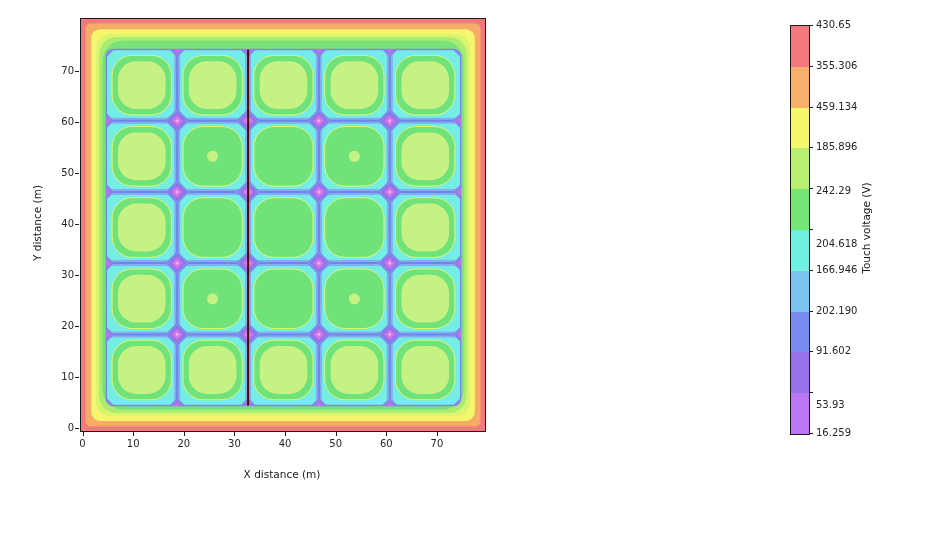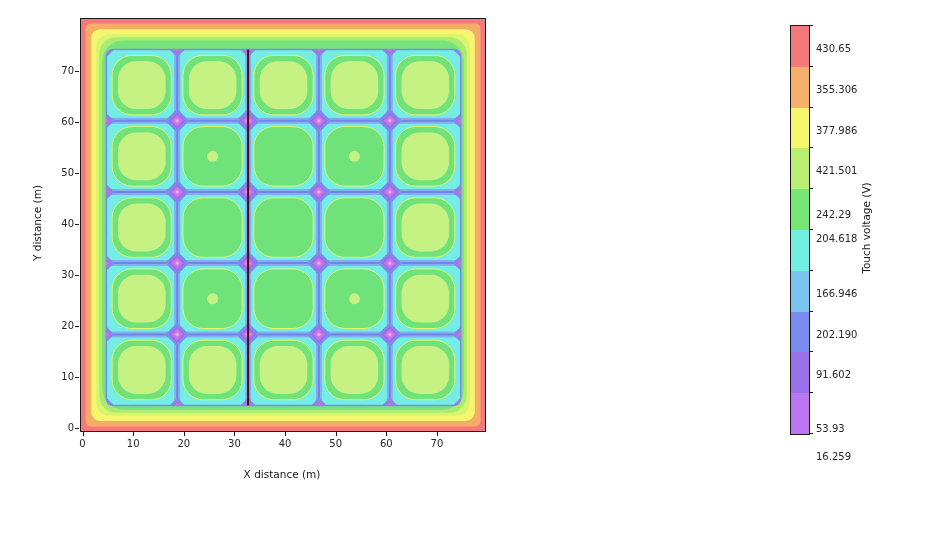--- a/index.html
+++ b/index.html
@@ -12,21 +12,21 @@
   .ytick{position:absolute;width:4px;height:1px;background:#1a1a1a;}
   .xticklab{position:absolute;width:30px;text-align:center;font-size:10px;line-height:13px;}
   .yticklab{position:absolute;width:26px;text-align:right;font-size:10px;line-height:14px;}
   .axis-label{position:absolute;font-size:10.5px;color:#1a1a1a;}
   .x-label{left:80px;top:468px;width:404px;text-align:center;}
   .y-label{left:-13px;top:217px;width:100px;text-align:center;transform:rotate(-90deg);}
   .cbar{position:absolute;left:790px;top:25px;width:18px;height:408px;
         border:1px solid #1a1a1a;display:flex;flex-direction:column;}
   .cbar-band{flex:1;}
   .cbar-tick{position:absolute;width:4px;height:1px;background:#1a1a1a;left:809px;}
-  .cbar-lab{position:absolute;left:816px;width:56px;font-size:10px;line-height:14px;text-align:left;margin-top:24px;}
+  .cbar-lab{position:absolute;left:816px;width:56px;font-size:10px;line-height:14px;text-align:left;}
   .cbar-axis-label{position:absolute;left:806px;top:222px;width:120px;text-align:center;
         font-size:10.5px;color:#1a1a1a;transform:rotate(-90deg);}
   .caption{position:absolute;left:0;top:506px;width:926px;text-align:center;
         font-family:"Liberation Sans",sans-serif;font-size:15.5px;color:#111;}
 </style>
 </head>
 <body>
 
 <div class="page">
 
@@ -298,27 +298,27 @@
     <div class="yticklab" style="left: 48px; top: 166.1px;">50</div>
     <div class="ytick" style="left: 75px; top: 122.3px;"></div>
     <div class="yticklab" style="left: 48px; top: 115.3px;">60</div>
     <div class="ytick" style="left: 75px; top: 71.4px;"></div>
     <div class="yticklab" style="left: 48px; top: 64.4px;">70</div>
     <div class="cbar-tick" style="top: 25px;"></div>
     <div class="cbar-lab" style="top: 18px;">430.65</div>
     <div class="cbar-tick" style="top: 65.8px;"></div>
     <div class="cbar-lab" style="top: 58.8px;">355.306</div>
     <div class="cbar-tick" style="top: 106.6px;"></div>
-    <div class="cbar-lab" style="top: 99.6px;">377.986</div>
+    <div class="cbar-lab" style="top: 99.6px;">459.134</div>
     <div class="cbar-tick" style="top: 147.4px;"></div>
-    <div class="cbar-lab" style="top: 140.4px;">421.501</div>
+    <div class="cbar-lab" style="top: 140.4px;">185.896</div>
     <div class="cbar-tick" style="top: 188.2px;"></div>
     <div class="cbar-lab" style="top: 184px;">242.29</div>
     <div class="cbar-tick" style="top: 229px;"></div>
-    <div class="cbar-lab" style="top: 208px;">204.618</div>
+    <div class="cbar-lab" style="top: 237px;">204.618</div>
     <div class="cbar-tick" style="top: 269.8px;"></div>
     <div class="cbar-lab" style="top: 262.8px;">166.946</div>
     <div class="cbar-tick" style="top: 310.6px;"></div>
     <div class="cbar-lab" style="top: 303.6px;">202.190</div>
     <div class="cbar-tick" style="top: 351.4px;"></div>
     <div class="cbar-lab" style="top: 344.4px;">91.602</div>
     <div class="cbar-tick" style="top: 392.2px;"></div>
     <div class="cbar-lab" style="top: 398px;">53.93</div>
     <div class="cbar-tick" style="top: 433px;"></div>
     <div class="cbar-lab" style="top: 426px;">16.259</div>

